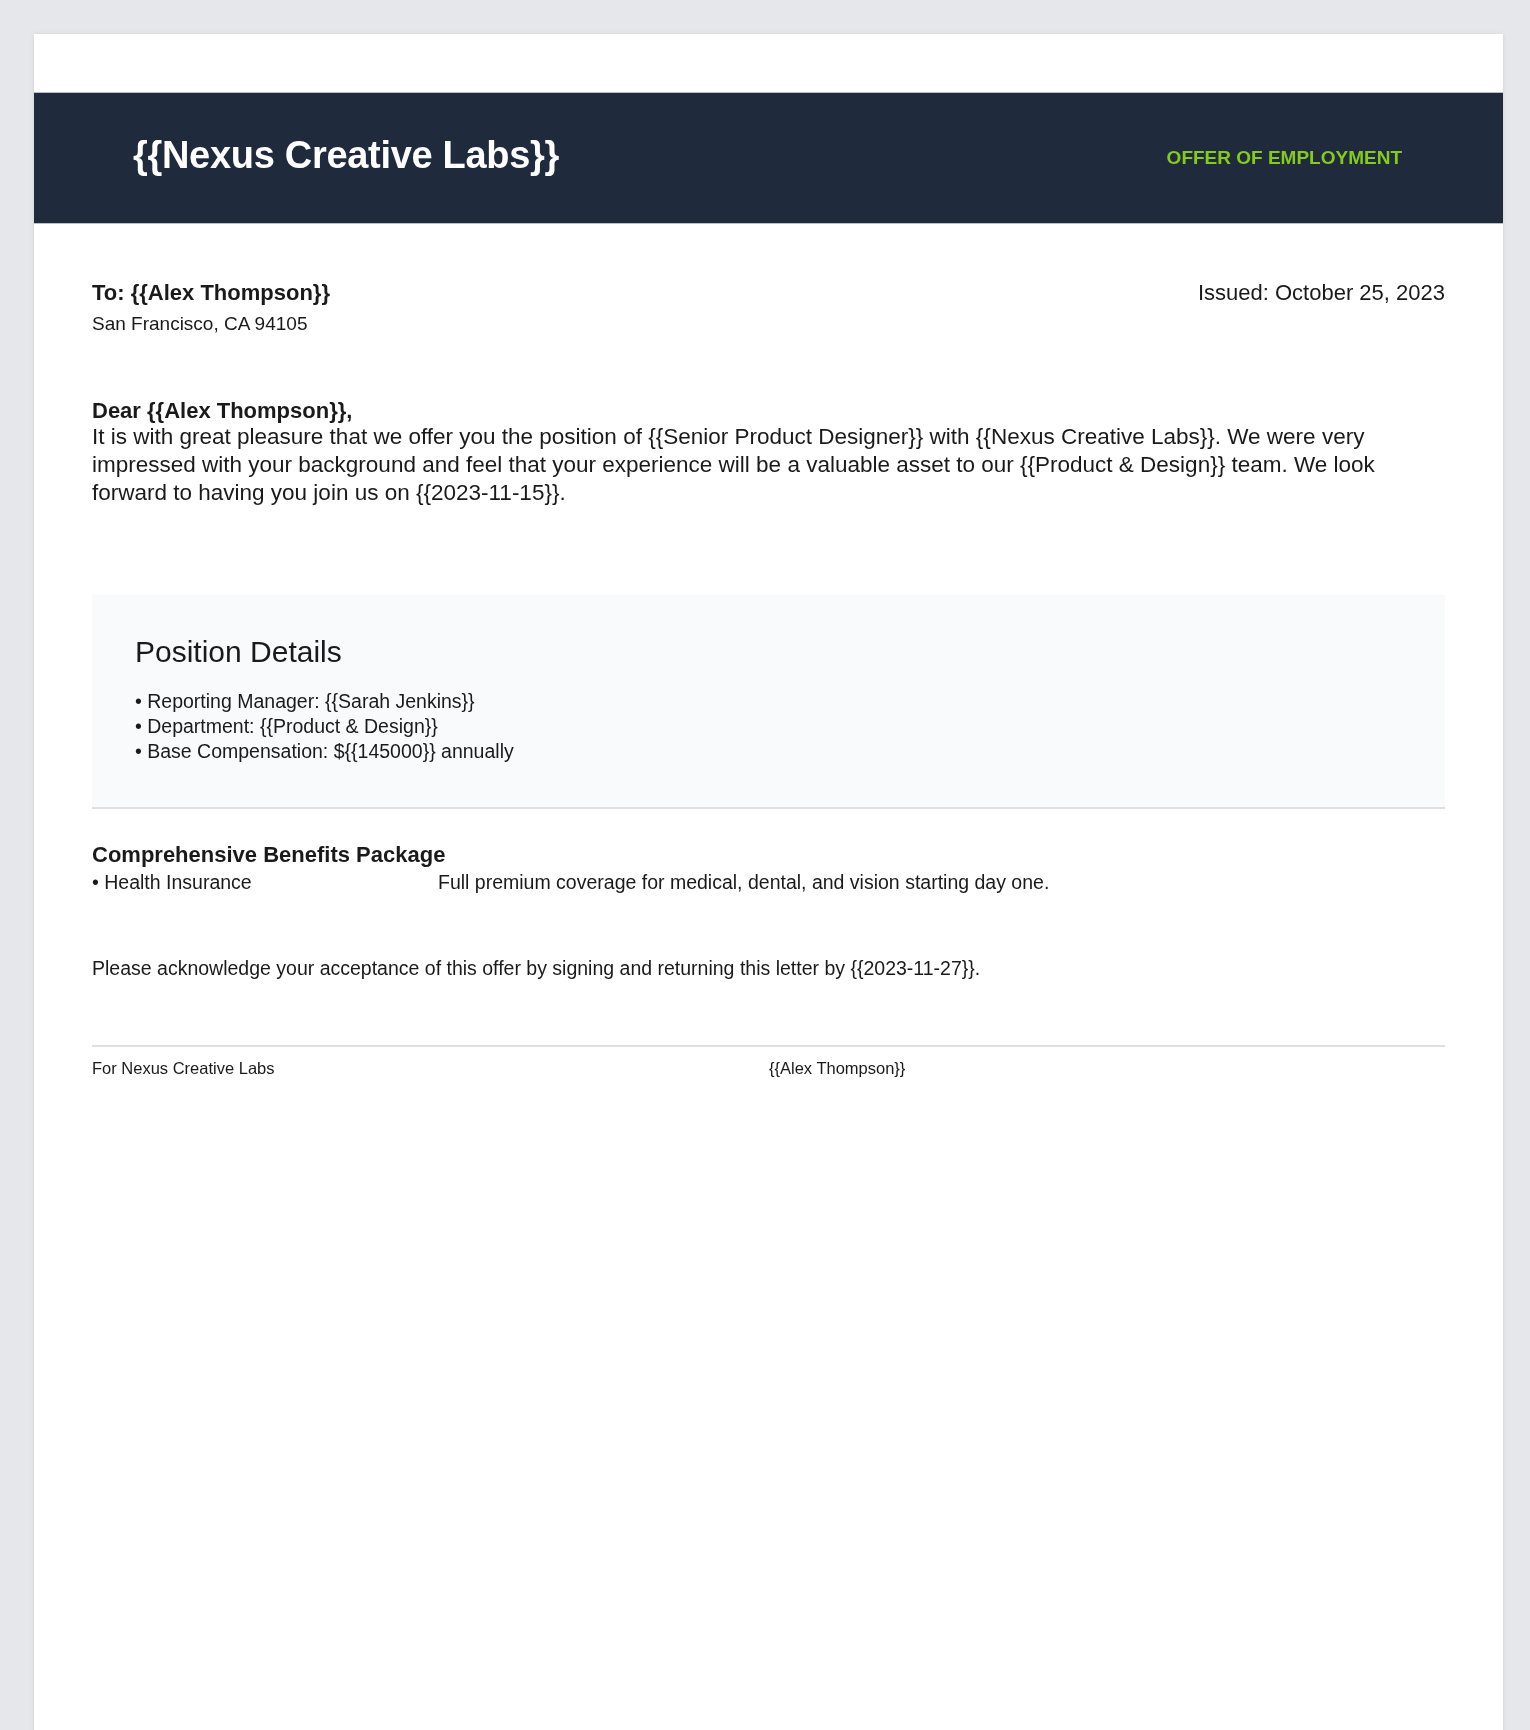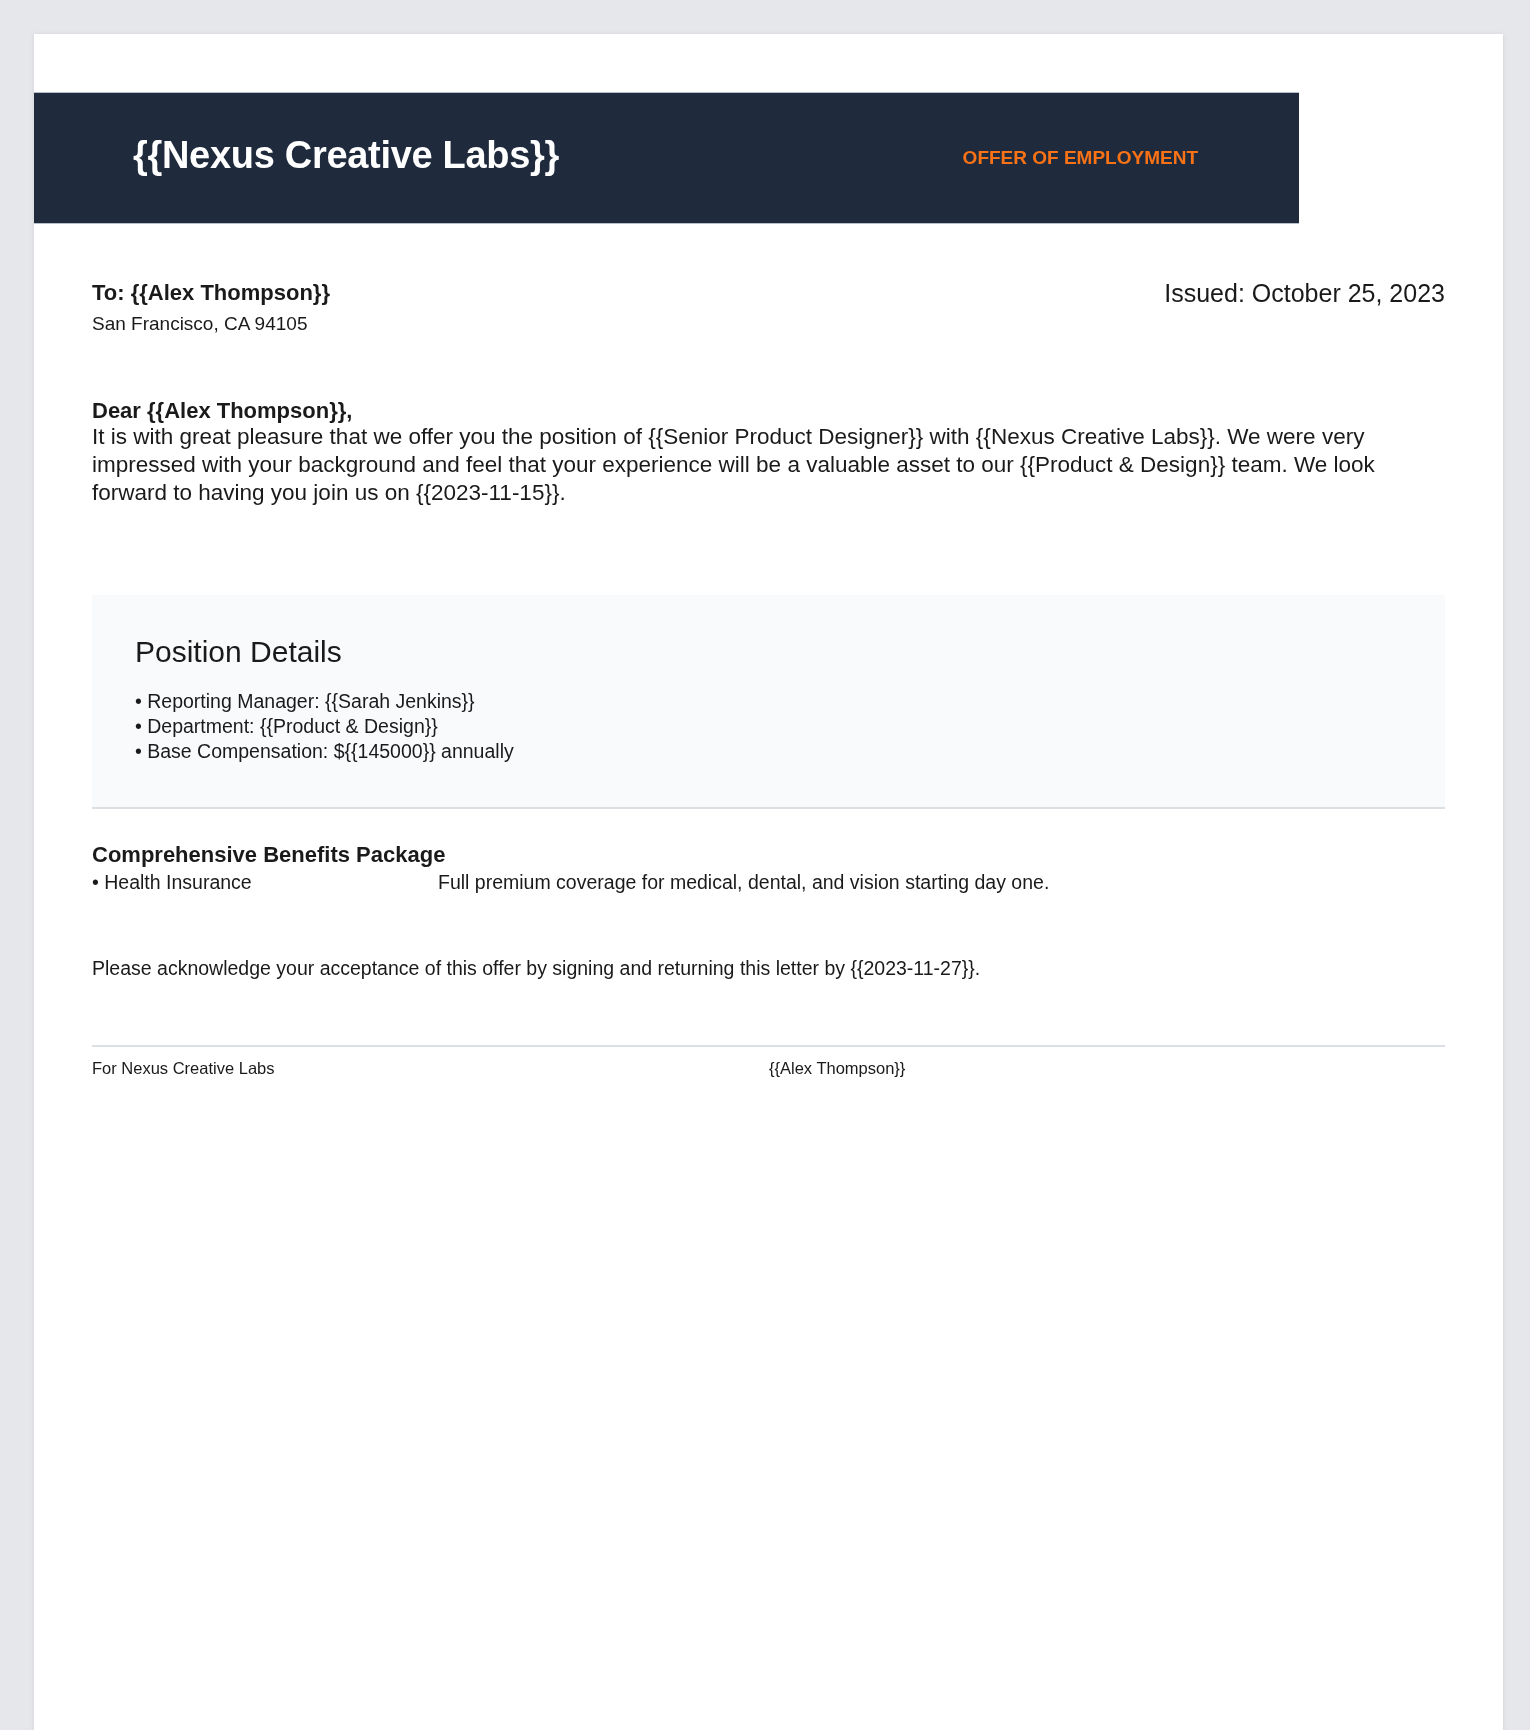--- a/index.html
+++ b/index.html
@@ -18,21 +18,21 @@
       top: 34px;
       width: 1469px;
       height: 1720px;
       background: #ffffff;
       box-shadow: 0 0 6px rgba(0,0,0,0.06), 0 1px 3px rgba(0,0,0,0.05);
     }
     .letterhead {
       position: absolute;
       left: 0;
       top: 58px;
-      width: 1265px;
+      width: 1469px;
       height: 132px;
       background: #1f2a3c;
       border-top: 1px solid #b8bfc9;
       border-bottom: 1px solid #b8bfc9;
       box-sizing: border-box;
     }
     .company-name {
       position: absolute;
       left: 99px;
       top: 41px;
@@ -41,21 +41,21 @@
       color: #ffffff;
       letter-spacing: -0.3px;
       white-space: nowrap;
     }
     .doc-type {
       position: absolute;
       right: 101px;
       top: 54px;
       font-size: 19px;
       font-weight: bold;
-      color: #f97316;
+      color: #84cc16;
       letter-spacing: 0px;
       white-space: nowrap;
     }
     .content {
       position: absolute;
       left: 58px;
       top: 0;
       width: 1353px;
     }
     .recipient-block {
@@ -72,21 +72,21 @@
     }
     .address-line {
       font-size: 19px;
       line-height: 34px;
       white-space: nowrap;
     }
     .issued-date {
       position: absolute;
       right: 0;
       top: 0;
-      font-size: 25px;
+      font-size: 22px;
       line-height: 28px;
       white-space: nowrap;
     }
     .salutation {
       position: absolute;
       left: 0;
       top: 363px;
       font-size: 22px;
       font-weight: bold;
       line-height: 28px;

